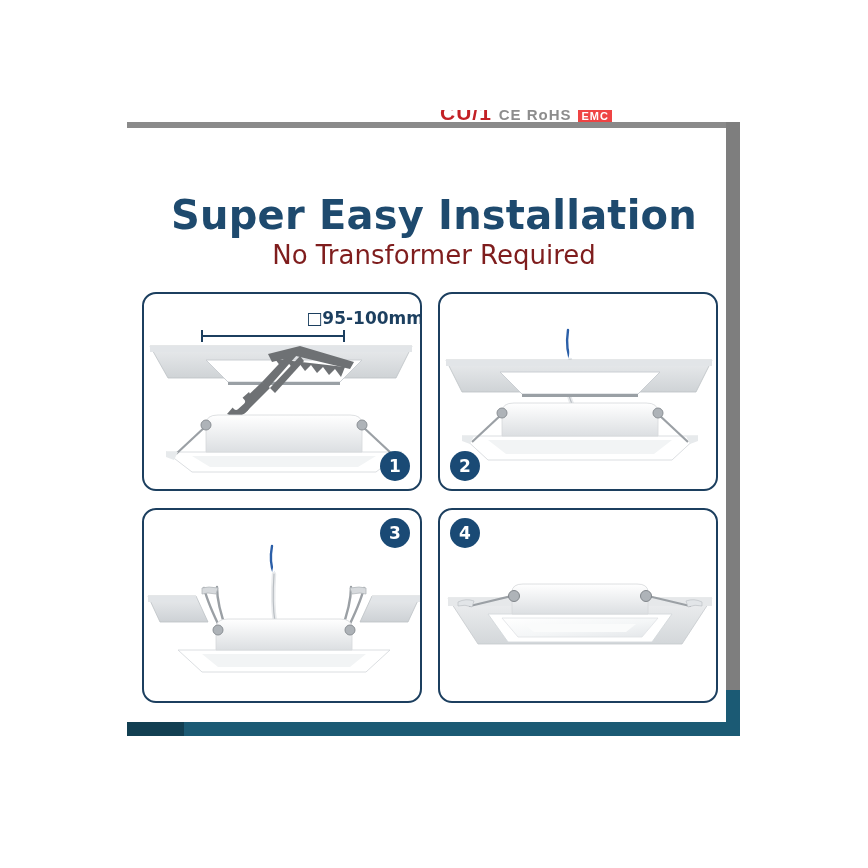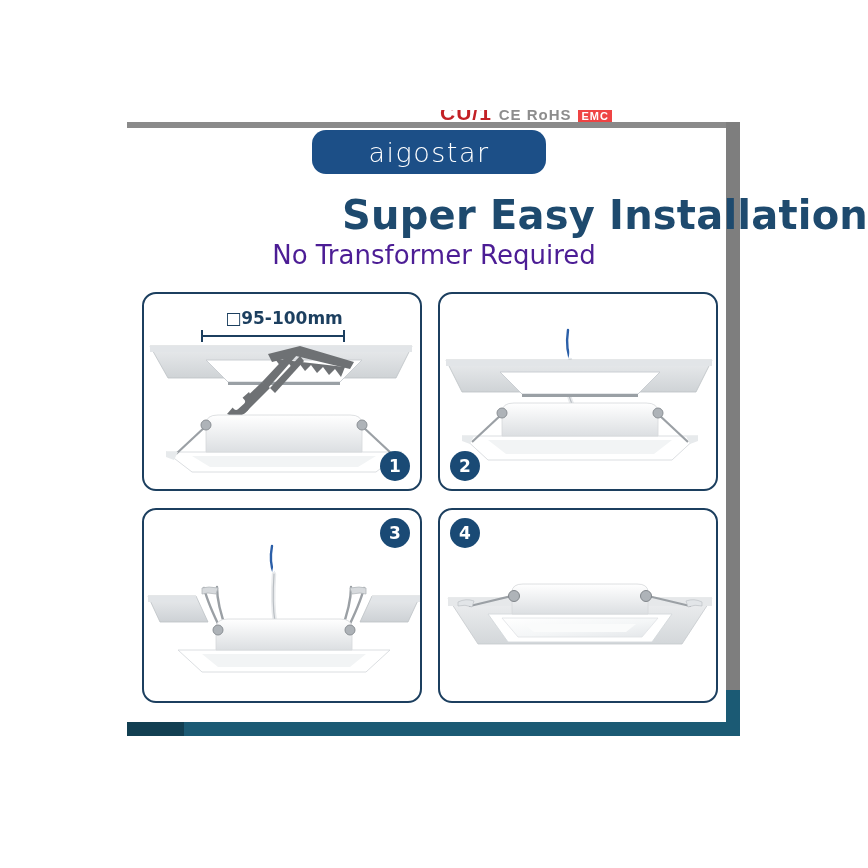--- a/index.html
+++ b/index.html
@@ -94,34 +94,34 @@
     letter-spacing: 1.5px;
     font-family: "DejaVu Sans", sans-serif;
     font-weight: 300;
   }
 
   
   .title {
     position: absolute;
     left: 0; top: 192px;
     width: 868px;
-    text-align: right;
+    text-align: center;
     font-size: 40px;
     font-weight: bold;
     color: #1e4a6e;
     letter-spacing: 0.2px;
     font-family: "DejaVu Sans", sans-serif;
   }
   .subtitle {
     position: absolute;
     left: 0; top: 240px;
     width: 868px;
     text-align: center;
     font-size: 26px;
-    color: #4c1d95;
+    color: #7f1d1d;
     font-family: "DejaVu Sans", sans-serif;
   }
 
   
   .card {
     position: absolute;
     border: 2.2px solid #1c3f5f;
     border-radius: 14px;
     background: #ffffff;
     overflow: hidden;
@@ -150,21 +150,21 @@
   .badge-br { right: 10px; bottom: 8px; }
   .badge-bl { left: 10px; bottom: 8px; }
   .badge-tr { right: 10px; top: 8px; }
   .badge-tl { left: 10px; top: 8px; }
 
   
   .dim-label {
     position: absolute;
     left: 0; top: 14px;
     width: 280px;
-    text-align: center;
+    text-align: right;
     font-size: 17px;
     font-weight: bold;
     color: #1c3f5f;
     font-family: "DejaVu Sans", sans-serif;
   }
 </style>
 </head>
 <body>
 
 <div id="canvas">
@@ -176,23 +176,20 @@
       <span class="box">EMC</span>
     </div>
   </div>
 
   <div class="top-gray-bar"></div>
   <div class="right-gray-bar"></div>
   <div class="right-bar-teal"></div>
   <div class="bottom-bar"></div>
   <div class="bottom-bar-dark"></div>
 
-  <div class="logo">
-    <span class="logo-text">aigostar</span>
-  </div>
 
   <div class="title">Super Easy Installation</div>
   <div class="subtitle">No Transformer Required</div>
 
   <div class="card" id="card1">
     <svg width="280" height="199" viewBox="0 0 280 199">
       <defs>
         <linearGradient id="ceil1" x1="0" y1="0" x2="0" y2="1">
           <stop offset="0" stop-color="#e9ebed"></stop>
           <stop offset="1" stop-color="#cfd3d6"></stop>

